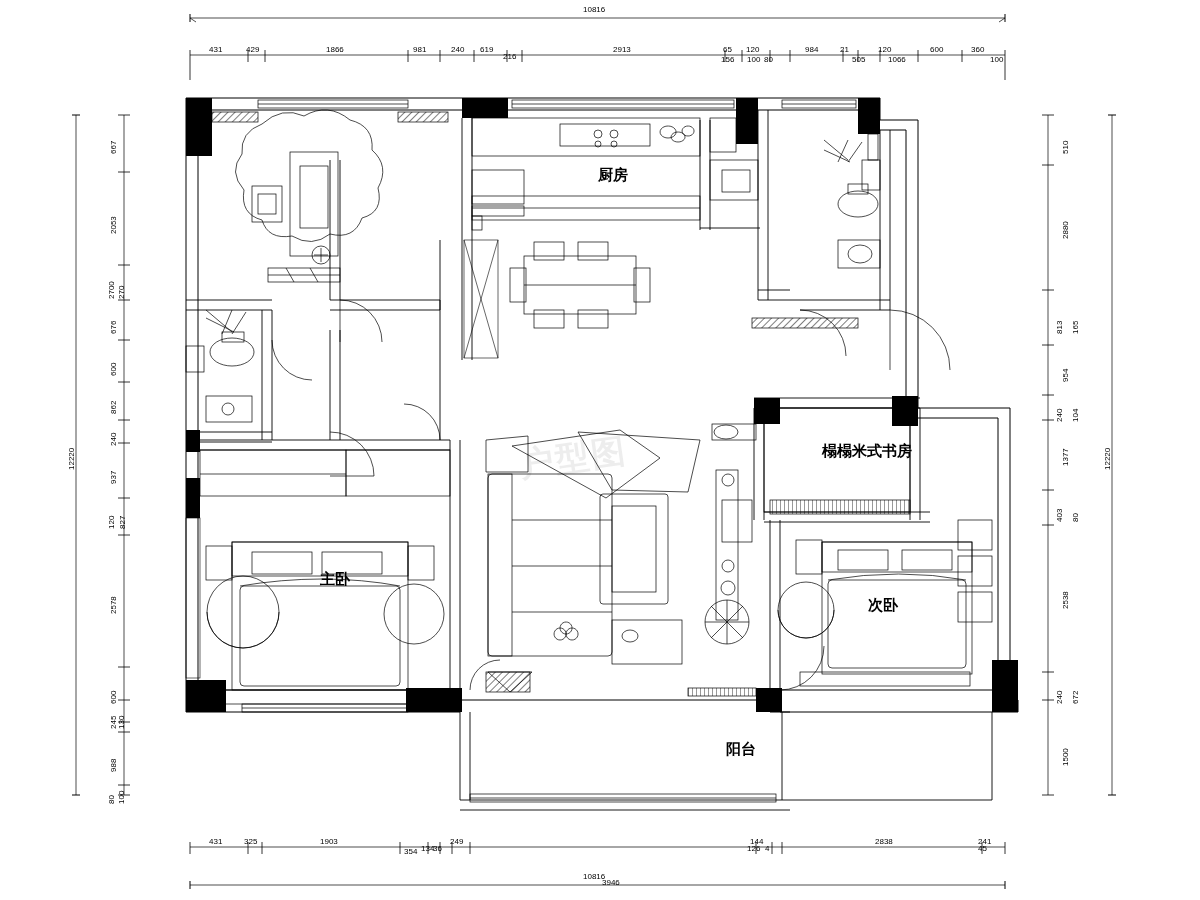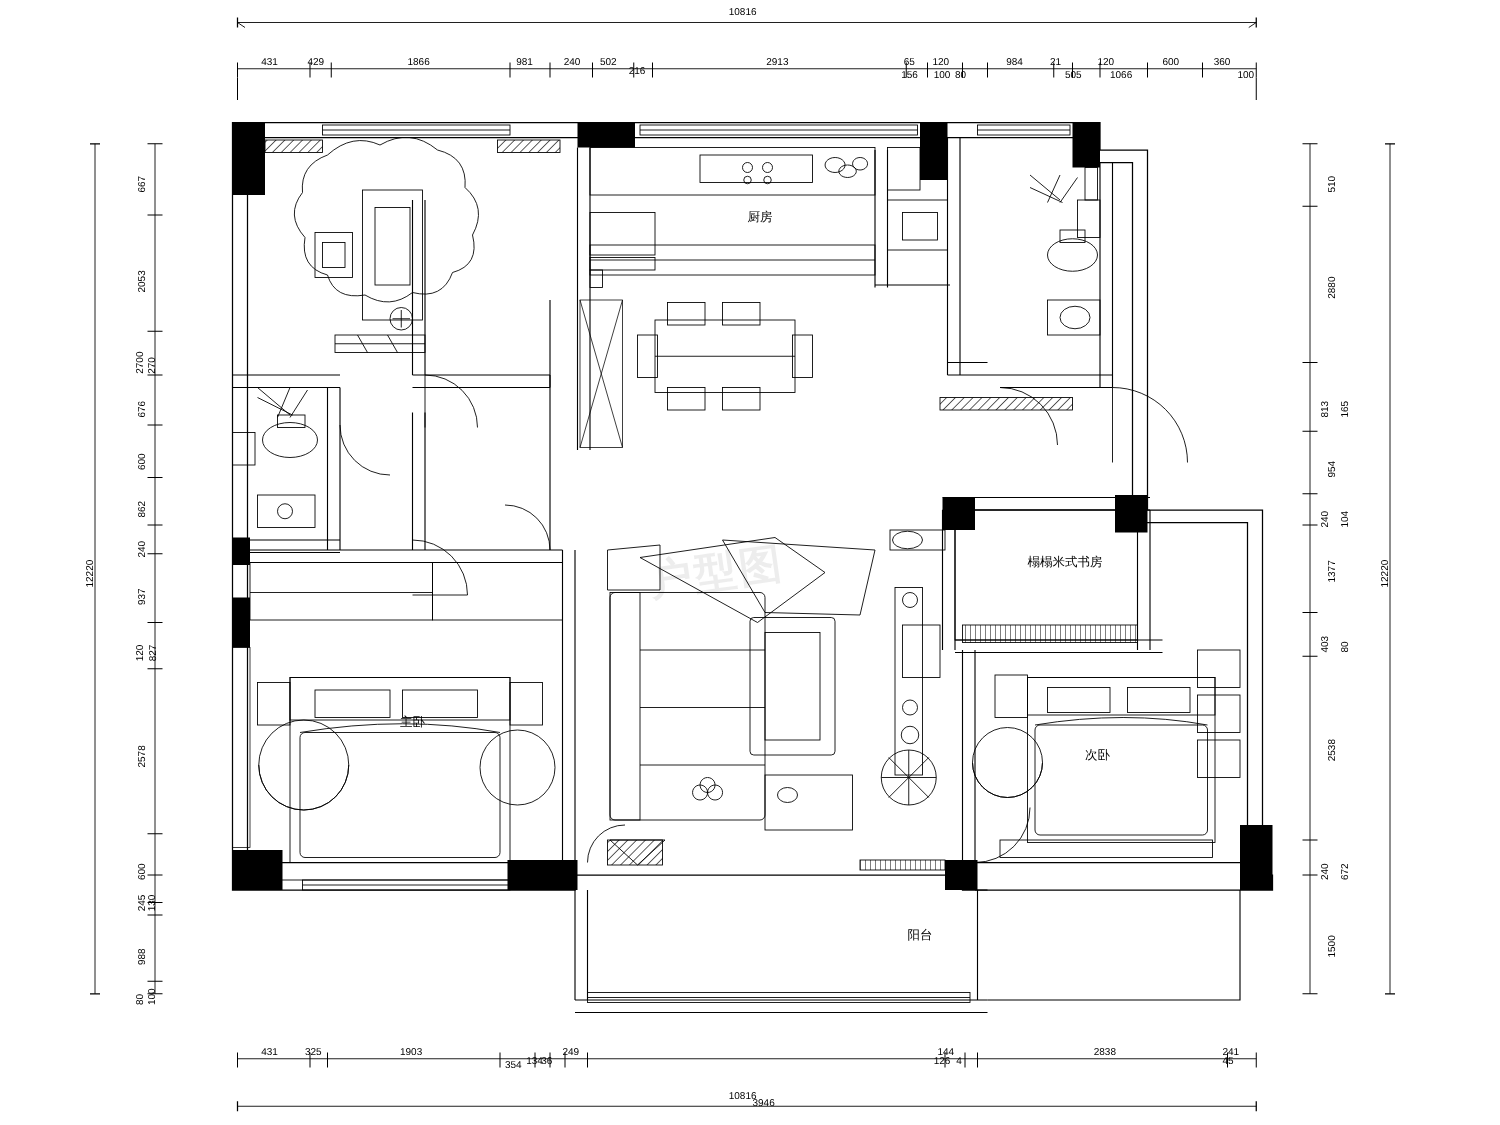--- a/index.html
+++ b/index.html
@@ -1,21 +1,21 @@
 <!DOCTYPE html>
 <html><head>
 <meta charset="utf-8">
 <style>
   html,body{margin:0;padding:0;background:#ffffff;}
   body{width:1200px;height:900px;position:relative;overflow:hidden;
        font-family:"Liberation Sans", sans-serif;color:#000;}
   #plan{position:absolute;left:0;top:0;width:1200px;height:900px;}
   .dimtext{position:absolute;font-size:8px;line-height:8px;color:#000;white-space:nowrap;}
   .dimtext.rot{transform-origin:left top;transform:rotate(-90deg);}
-  .roomlabel{position:absolute;font-size:10px;line-height:9px;color:#000;white-space:nowrap;}
+  .roomlabel{position:absolute;font-size:15px;line-height:9px;color:#000;white-space:nowrap;font-weight:bold;}
   .wm{position:absolute;left:520px;top:430px;width:180px;height:60px;
       font-size:34px;color:rgba(0,0,0,0.07);font-weight:bold;letter-spacing:2px;
       transform:rotate(-8deg);pointer-events:none;}
 </style>
 </head>
 <body>
 
 <svg id="plan" viewBox="0 0 1200 900" xmlns="http://www.w3.org/2000/svg">
   <defs>
     <pattern id="hatch" width="5" height="5" patternUnits="userSpaceOnUse" patternTransform="rotate(45)">
@@ -381,21 +381,21 @@
 <div class="dimtext" style="left:583px;top:873px;">10816</div>
 <div class="dimtext rot" style="left:68px;top:470px;">12220</div>
 <div class="dimtext rot" style="left:1104px;top:470px;">12220</div>
 
 <div id="dimhost">
     <div class="dimtext" style="left: 209px; top: 46px;">431</div>
     <div class="dimtext" style="left: 246px; top: 46px;">429</div>
     <div class="dimtext" style="left: 326px; top: 46px;">1866</div>
     <div class="dimtext" style="left: 413px; top: 46px;">981</div>
     <div class="dimtext" style="left: 451px; top: 46px;">240</div>
-    <div class="dimtext" style="left: 480px; top: 46px;">502</div>
+    <div class="dimtext" style="left: 480px; top: 46px;">619</div>
     <div class="dimtext" style="left: 503px; top: 53px;">216</div>
     <div class="dimtext" style="left: 613px; top: 46px;">2913</div>
     <div class="dimtext" style="left: 723px; top: 46px;">65</div>
     <div class="dimtext" style="left: 746px; top: 46px;">120</div>
     <div class="dimtext" style="left: 721px; top: 56px;">156</div>
     <div class="dimtext" style="left: 747px; top: 56px;">100</div>
     <div class="dimtext" style="left: 764px; top: 56px;">80</div>
     <div class="dimtext" style="left: 805px; top: 46px;">984</div>
     <div class="dimtext" style="left: 840px; top: 46px;">21</div>
     <div class="dimtext" style="left: 852px; top: 56px;">505</div>

